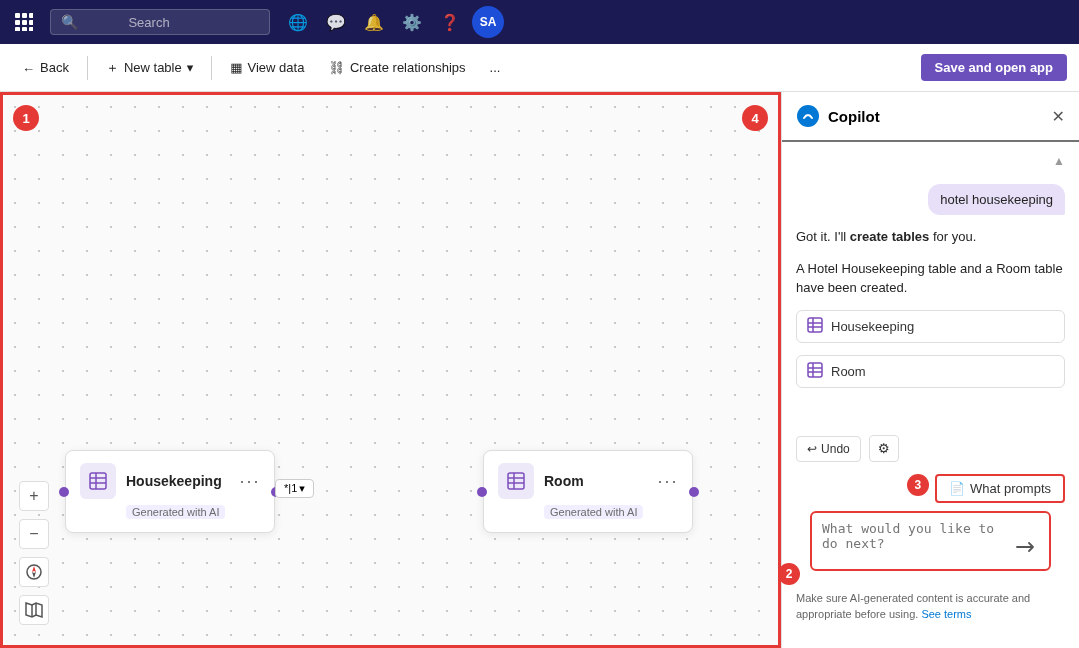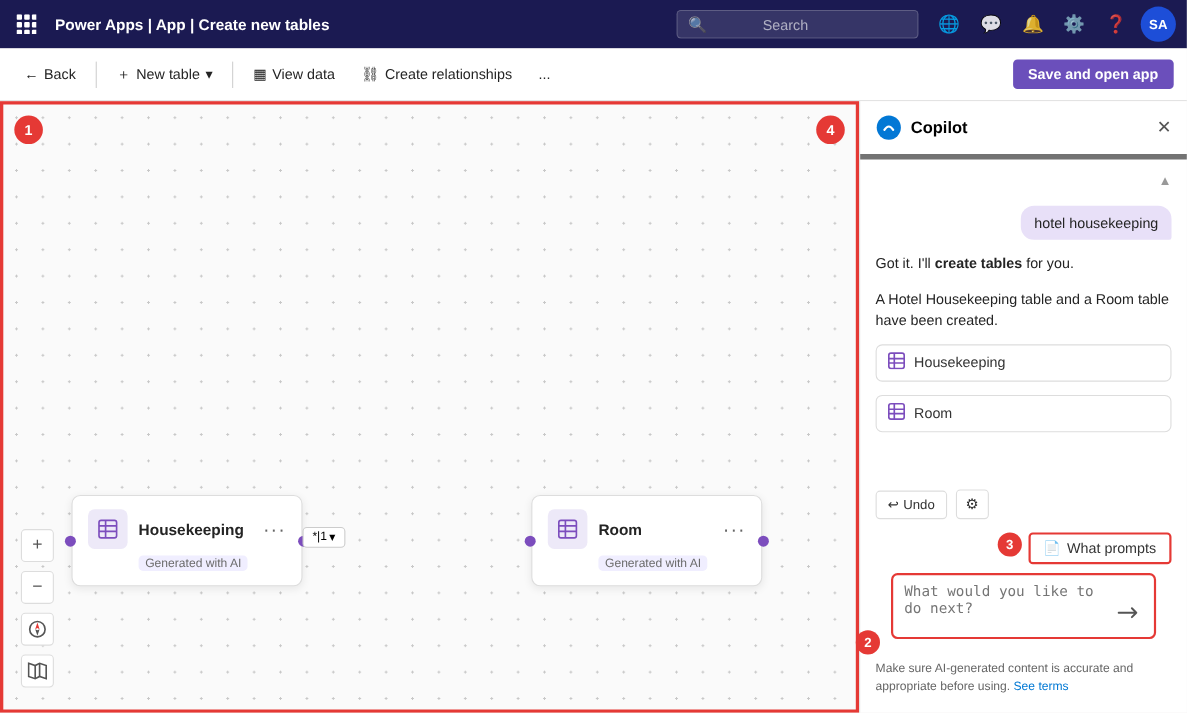--- a/index.html
+++ b/index.html
@@ -206,21 +206,21 @@
       background: white;
       border-left: 1px solid #e0e0e0;
       display: flex;
       flex-direction: column;
       position: relative;
     }
     .copilot-header {
       display: flex;
       align-items: center;
       padding: 12px 14px;
-      border-bottom: 5px solid #737373;
+      border-bottom: 2px solid #737373;
       gap: 8px;
     }
     .copilot-logo {
       width: 24px; height: 24px;
     }
     .copilot-title {
       font-size: 15px;
       font-weight: 600;
       flex: 1;
     }
@@ -330,21 +330,21 @@
     .send-btn {
       width: 28px; height: 28px;
       background: transparent;
       border: none;
       cursor: pointer;
       display: flex; align-items: center; justify-content: center;
       color: #555;
       font-size: 18px;
     }
     .copilot-footer {
-      padding: 6px 14px 16px;
+      padding: 6px 14px 26px;
       font-size: 11px;
       color: #666;
       line-height: 1.4;
     }
     .copilot-footer a {
       color: #0078d4;
       text-decoration: none;
     }
 
     
@@ -360,21 +360,20 @@
       <rect x="7" y="0" width="5" height="5" rx="1"></rect>
       <rect x="14" y="0" width="5" height="5" rx="1"></rect>
       <rect x="0" y="7" width="5" height="5" rx="1"></rect>
       <rect x="7" y="7" width="5" height="5" rx="1"></rect>
       <rect x="14" y="7" width="5" height="5" rx="1"></rect>
       <rect x="0" y="14" width="5" height="5" rx="1"></rect>
       <rect x="7" y="14" width="5" height="5" rx="1"></rect>
       <rect x="14" y="14" width="5" height="5" rx="1"></rect>
     </svg>
   </div>
-  <span class="topnav-title">Power Apps | App | Create new tables</span>
   <div class="topnav-search">
     <span style="color:rgba(255,255,255,0.7);font-size:14px;">🔍</span>
     <input type="text" placeholder="Search" style="">
   </div>
   <div class="topnav-icons">
     <div class="topnav-icon-btn">🌐</div>
     <div class="topnav-icon-btn">💬</div>
     <div class="topnav-icon-btn">🔔</div>
     <div class="topnav-icon-btn">⚙️</div>
     <div class="topnav-icon-btn">❓</div>

